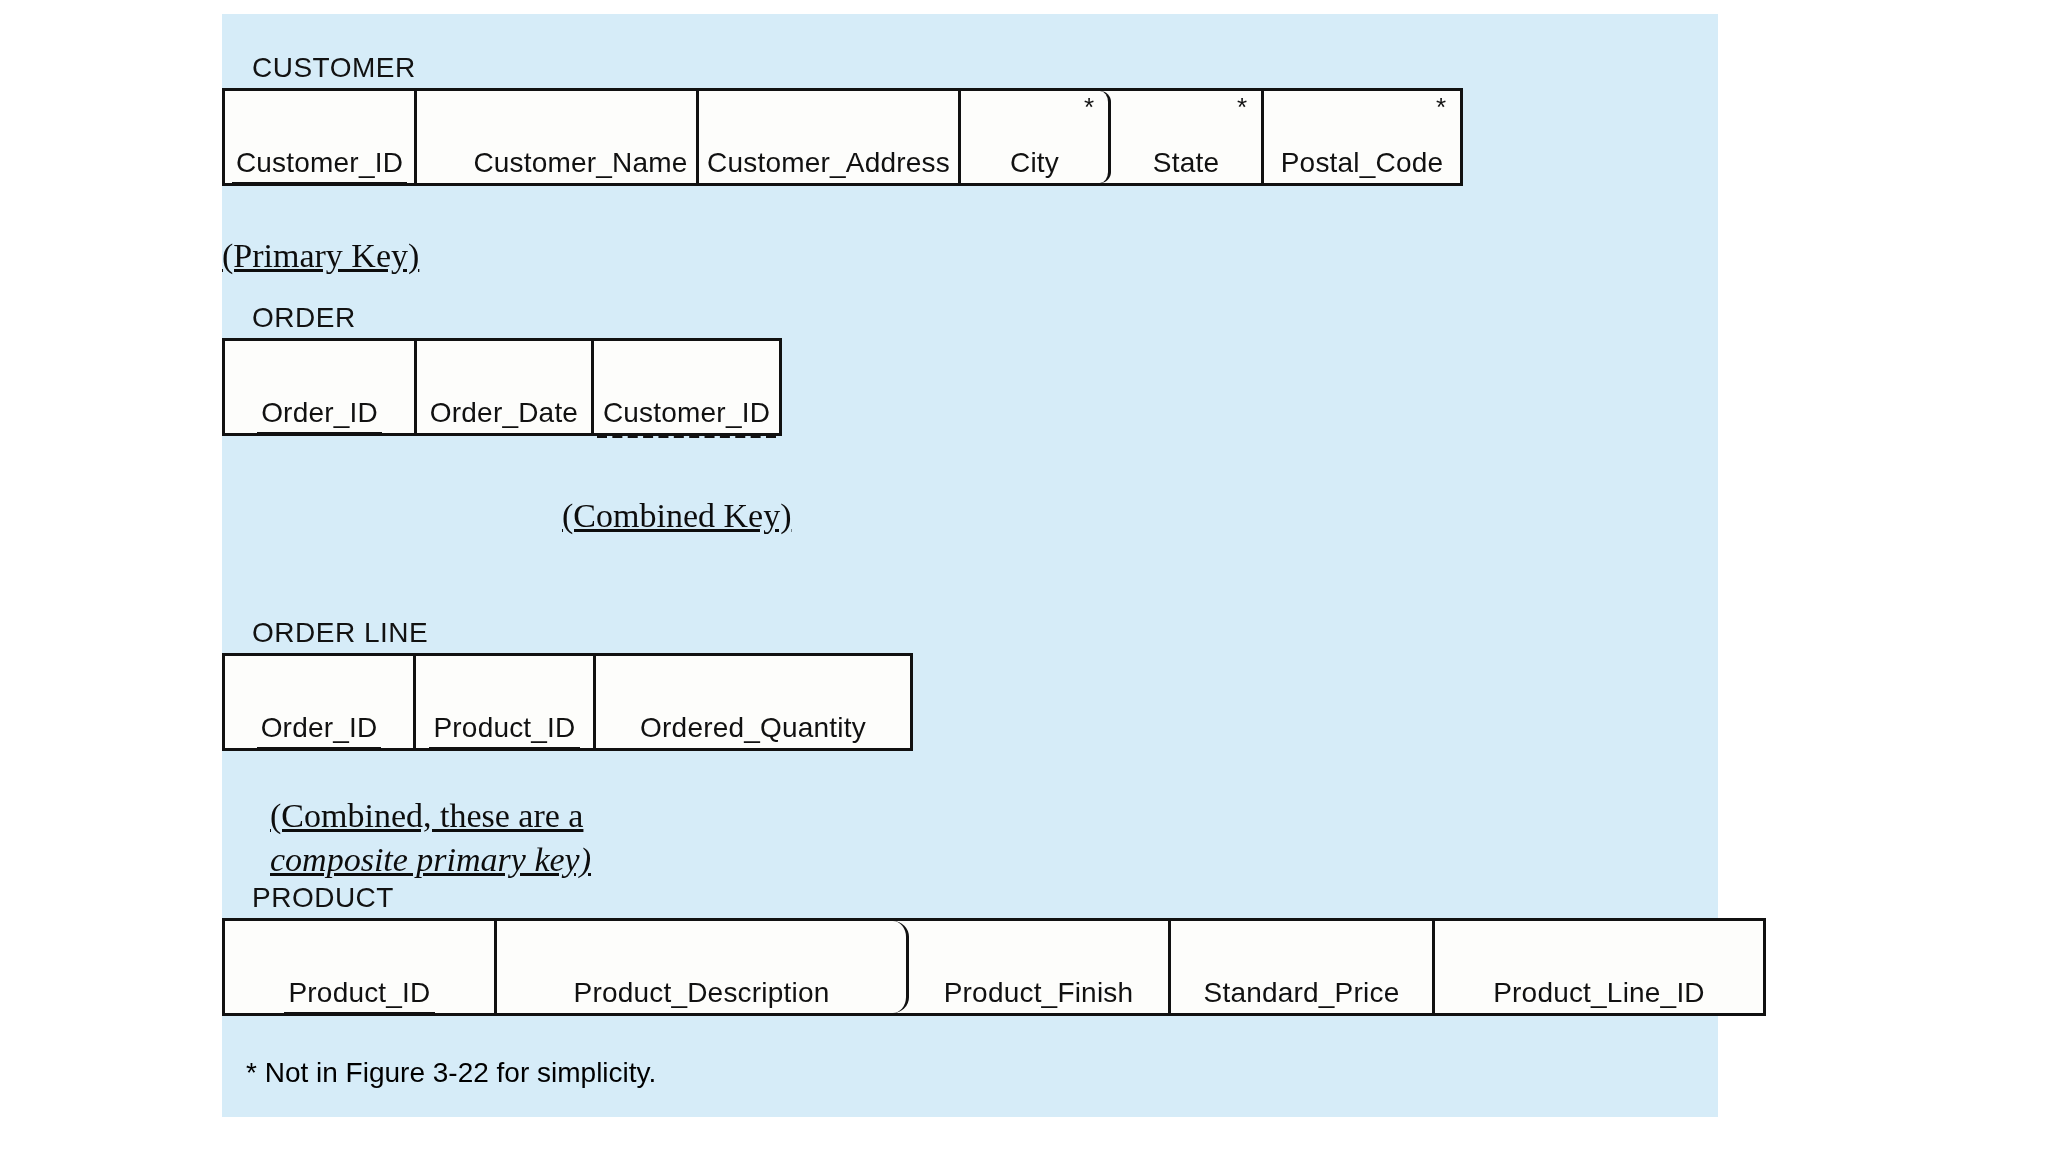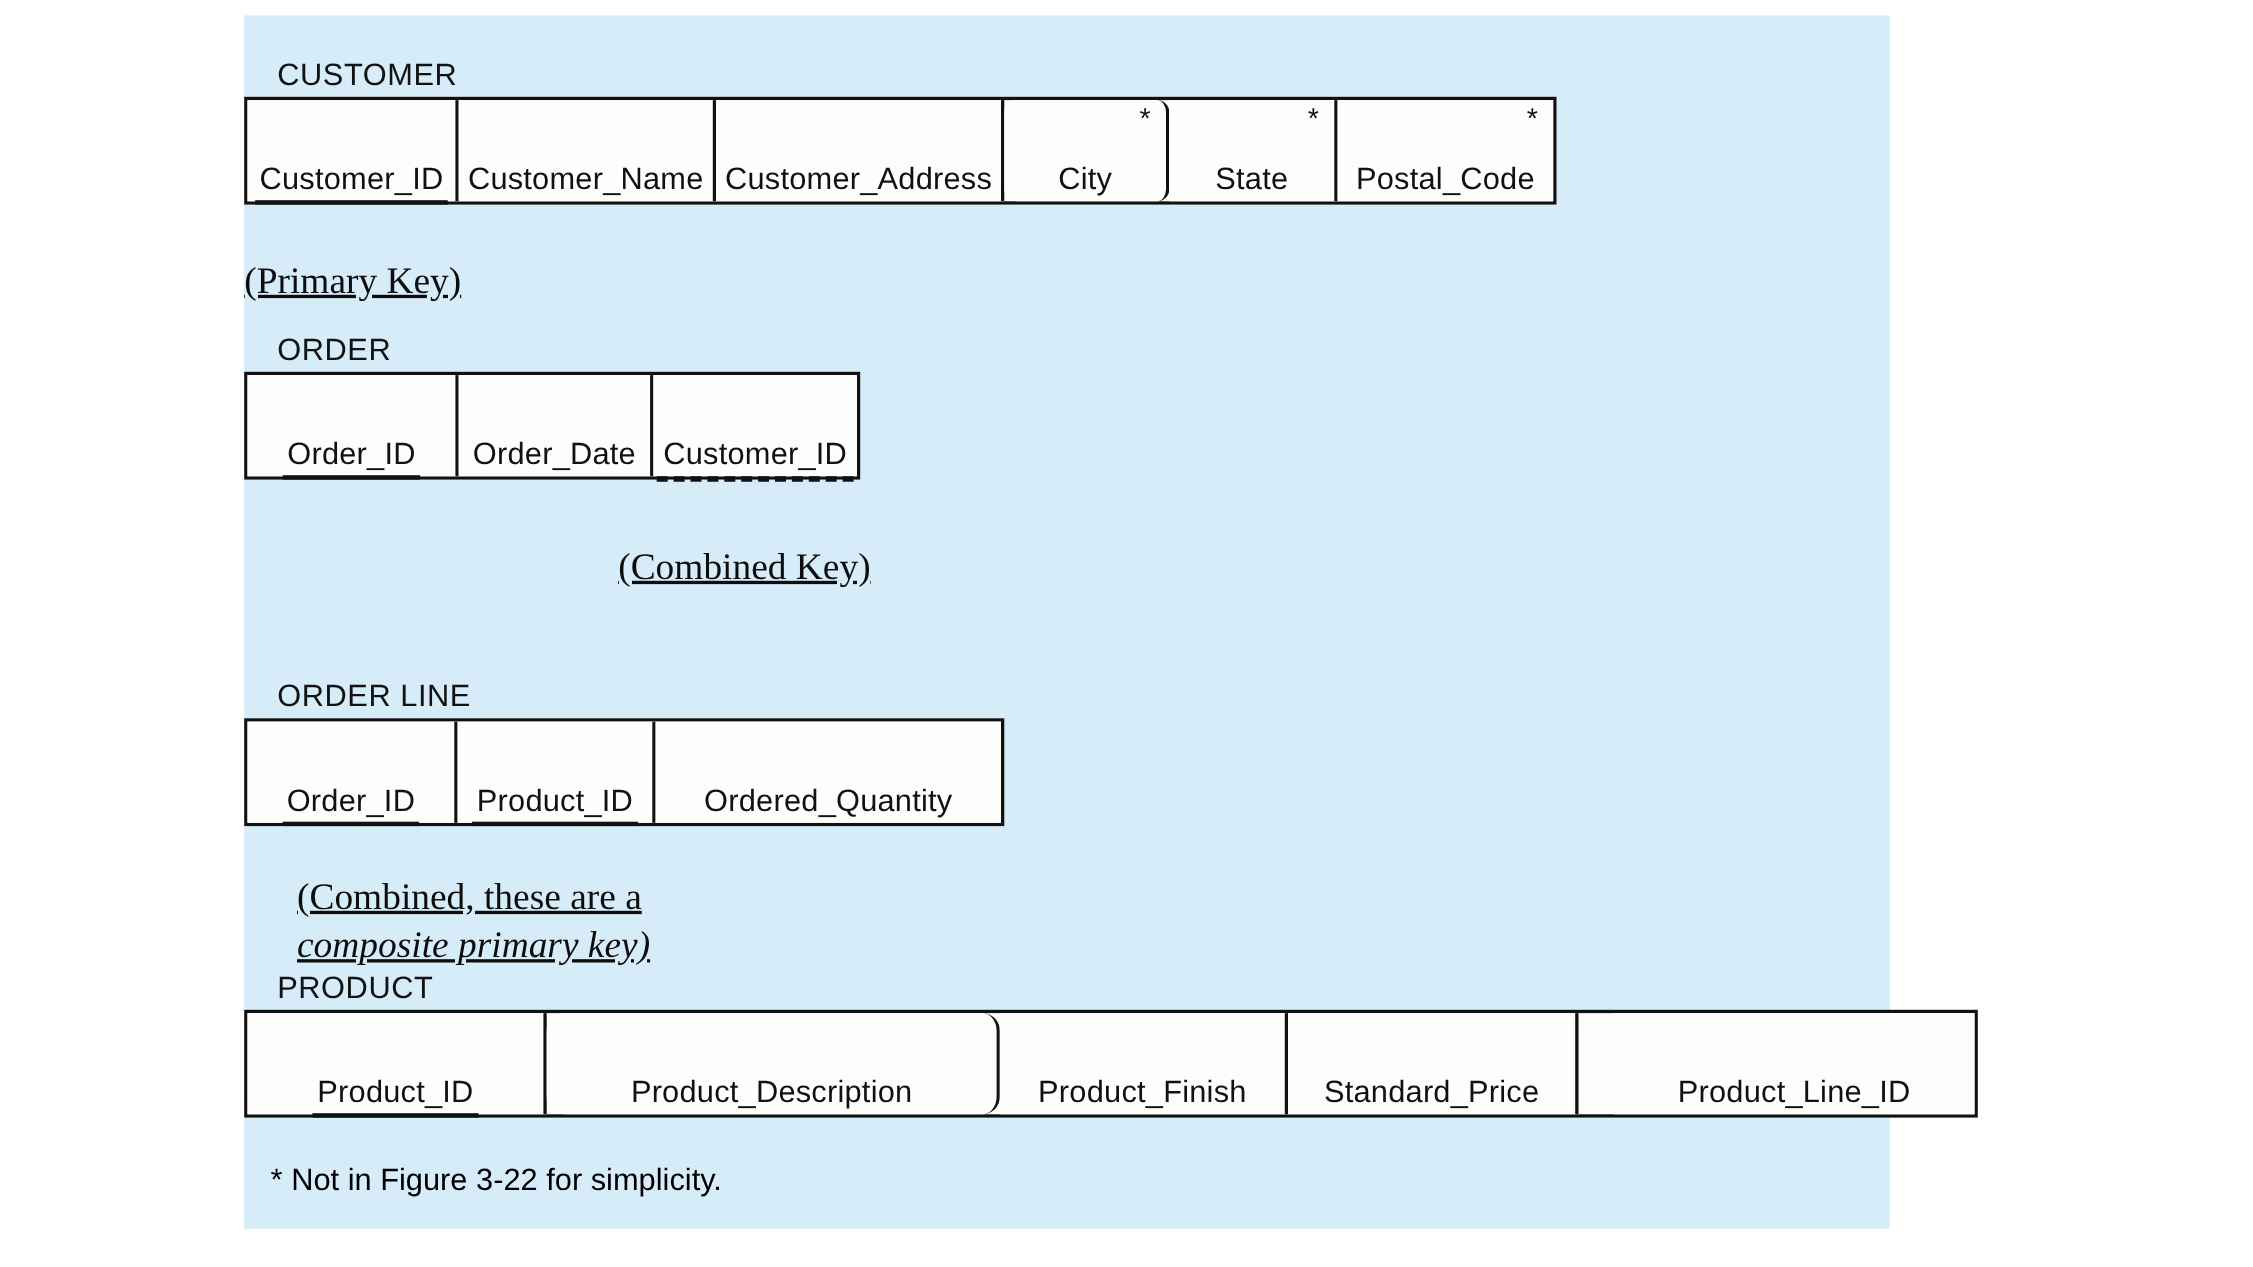--- a/index.html
+++ b/index.html
@@ -122,21 +122,21 @@
 <body>
 
 <div id="panel">
 
   <div class="relation" style="left:0px; top:40px;">
     <div class="rel-name">CUSTOMER</div>
     <div class="rel-table">
       <div class="cell pk" style="width:192px;">
         <span class="cell-label">Customer_ID</span>
       </div>
-      <div class="cell" style="width:234px;">
+      <div class="cell" style="width:234px;margin-left:48px;">
         <span class="cell-label">Customer_Name</span>
       </div>
       <div class="cell" style="width:262px;">
         <span class="cell-label">Customer_Address</span>
       </div>
       <div class="cell" style="width:150px;border-radius:11px;">
         <span class="cell-label">City</span>
         <span class="asterisk">*</span>
       </div>
       <div class="cell" style="width:153px;">
@@ -195,21 +195,21 @@
       </div>
       <div class="cell" style="width:412px;border-radius:16px;">
         <span class="cell-label">Product_Description</span>
       </div>
       <div class="cell" style="width:262px;">
         <span class="cell-label">Product_Finish</span>
       </div>
       <div class="cell" style="width:264px;">
         <span class="cell-label">Standard_Price</span>
       </div>
-      <div class="cell" style="width:328px;margin-left:32px;">
+      <div class="cell" style="width:328px;">
         <span class="cell-label">Product_Line_ID</span>
       </div>
     </div>
   </div>
 
   <div class="footnote" style="left:24px; top:1043px;">* Not in Figure 3-22 for simplicity.</div>
 
 </div>
 
 </body></html>

